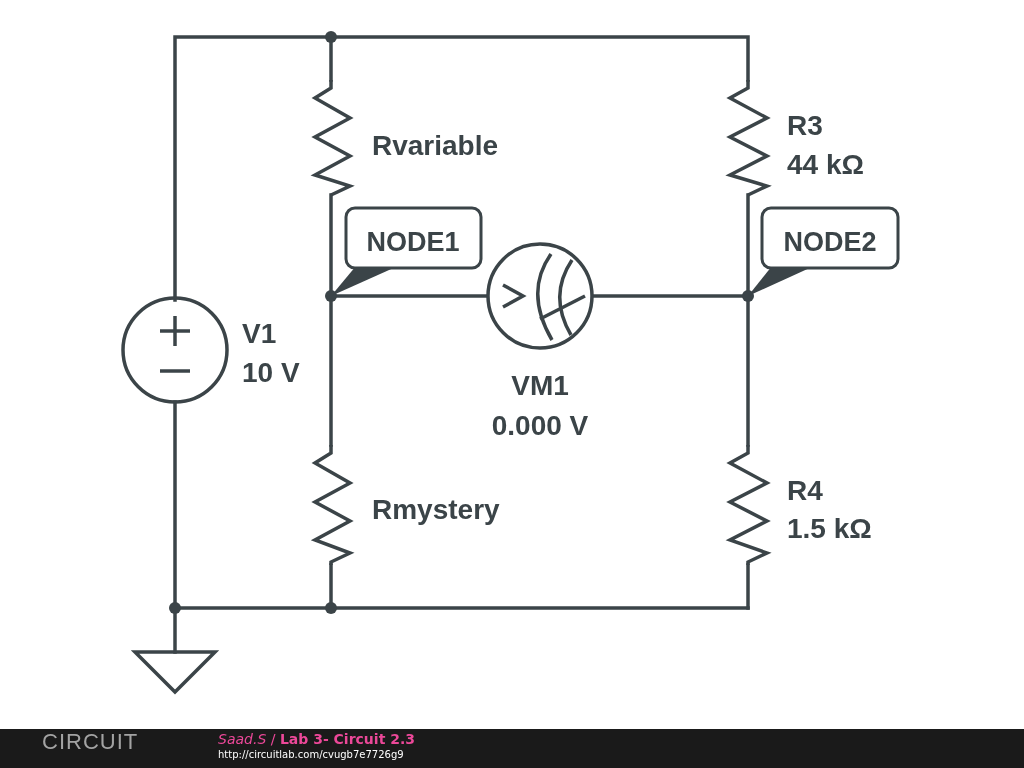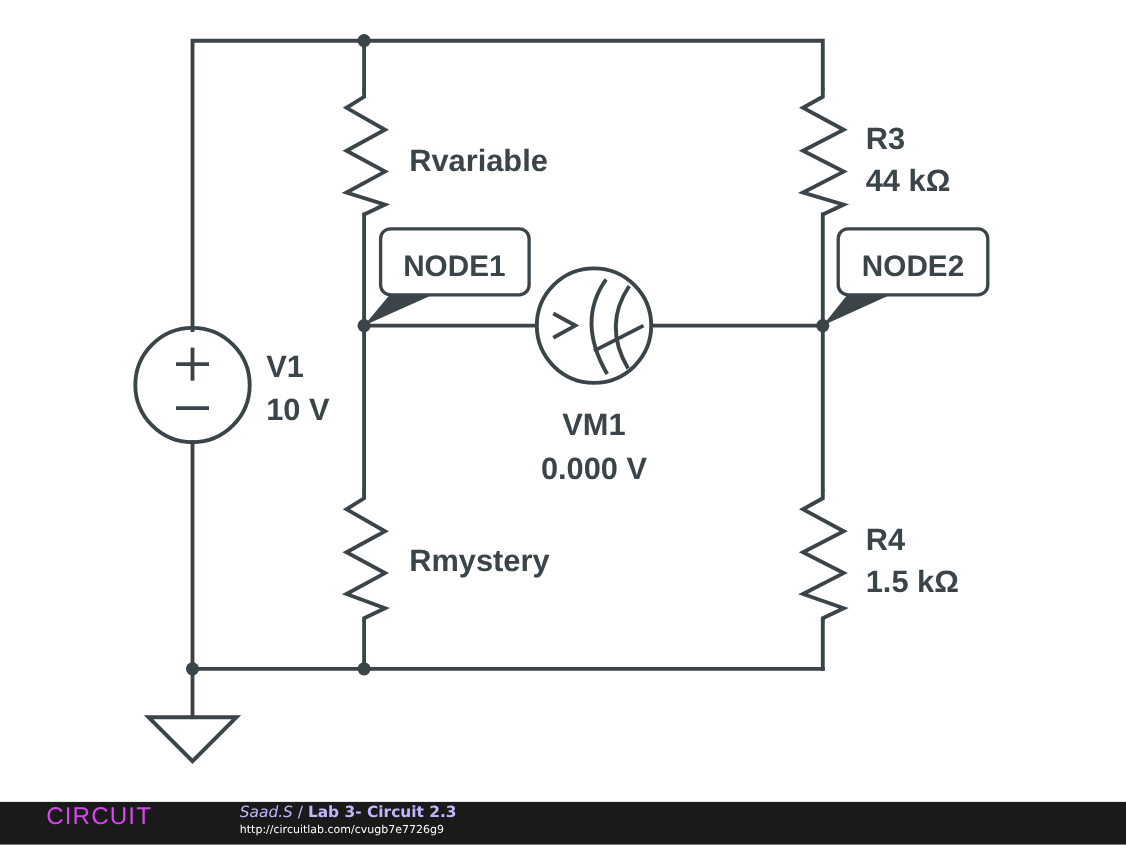--- a/index.html
+++ b/index.html
@@ -7,24 +7,24 @@
   #schematic { position:absolute; left:0; top:0; }
   .wire { stroke:#3b4448; stroke-width:3.5; fill:none; stroke-linecap:square; stroke-linejoin:miter; }
   .part { stroke:#3b4448; stroke-width:3.5; fill:none; stroke-linejoin:miter; }
   .dot { fill:#3b4448; }
   .lbl { fill:#3b4448; font-family:"Liberation Sans", sans-serif; font-weight:bold; font-size:28px; }
   .flag-box { stroke:#3b4448; stroke-width:3; fill:#ffffff; }
   .flag-tail { fill:#3b4448; }
   .flag-text { fill:#3b4448; font-family:"Liberation Sans", sans-serif; font-weight:bold; font-size:27px; }
   #footer { position:absolute; left:0; top:729px; width:1024px; height:39px; background:#1a1a1a; color:#fff; }
   #logo { position:absolute; left:42px; top:2px; width:132px; height:36px; }
-  #logo-top { position:absolute; left:0; top:0; font-family:"Liberation Sans", sans-serif; font-size:22px; letter-spacing:1px; color:#d946ef; line-height:22px; font-weight:normal; }
+  #logo-top { position:absolute; left:0; top:0; font-family:"Liberation Sans", sans-serif; font-size:22px; letter-spacing:1px; color:#a3a3a3; line-height:22px; font-weight:normal; }
   #logo-bottom { position:absolute; left:0; top:20px; width:132px; height:16px;margin-top:24px; }
   #logo-lab { position:absolute; left:88px; top:-3px; font-family:"Liberation Sans", sans-serif; font-size:17px; font-weight:bold; color:#ffffff; letter-spacing:1px; }
-  #footer-line1 { position:absolute; left:218px; top:2px; font-family:"DejaVu Sans", sans-serif; font-size:14px; color:#c4b5fd; white-space:nowrap; }
+  #footer-line1 { position:absolute; left:218px; top:2px; font-family:"DejaVu Sans", sans-serif; font-size:14px; color:#ec4899; white-space:nowrap; }
   #footer-line1 .author { font-style:italic; }
   #footer-line1 .title { font-weight:bold; }
   #footer-line2 { position:absolute; left:218px; top:20px; font-family:"DejaVu Sans", sans-serif; font-size:10px; color:#fff; white-space:nowrap; }
 </style>
 </head>
 <body>
 
 <svg id="schematic" width="1024" height="729" viewBox="0 0 1024 729">
 
   <g>

